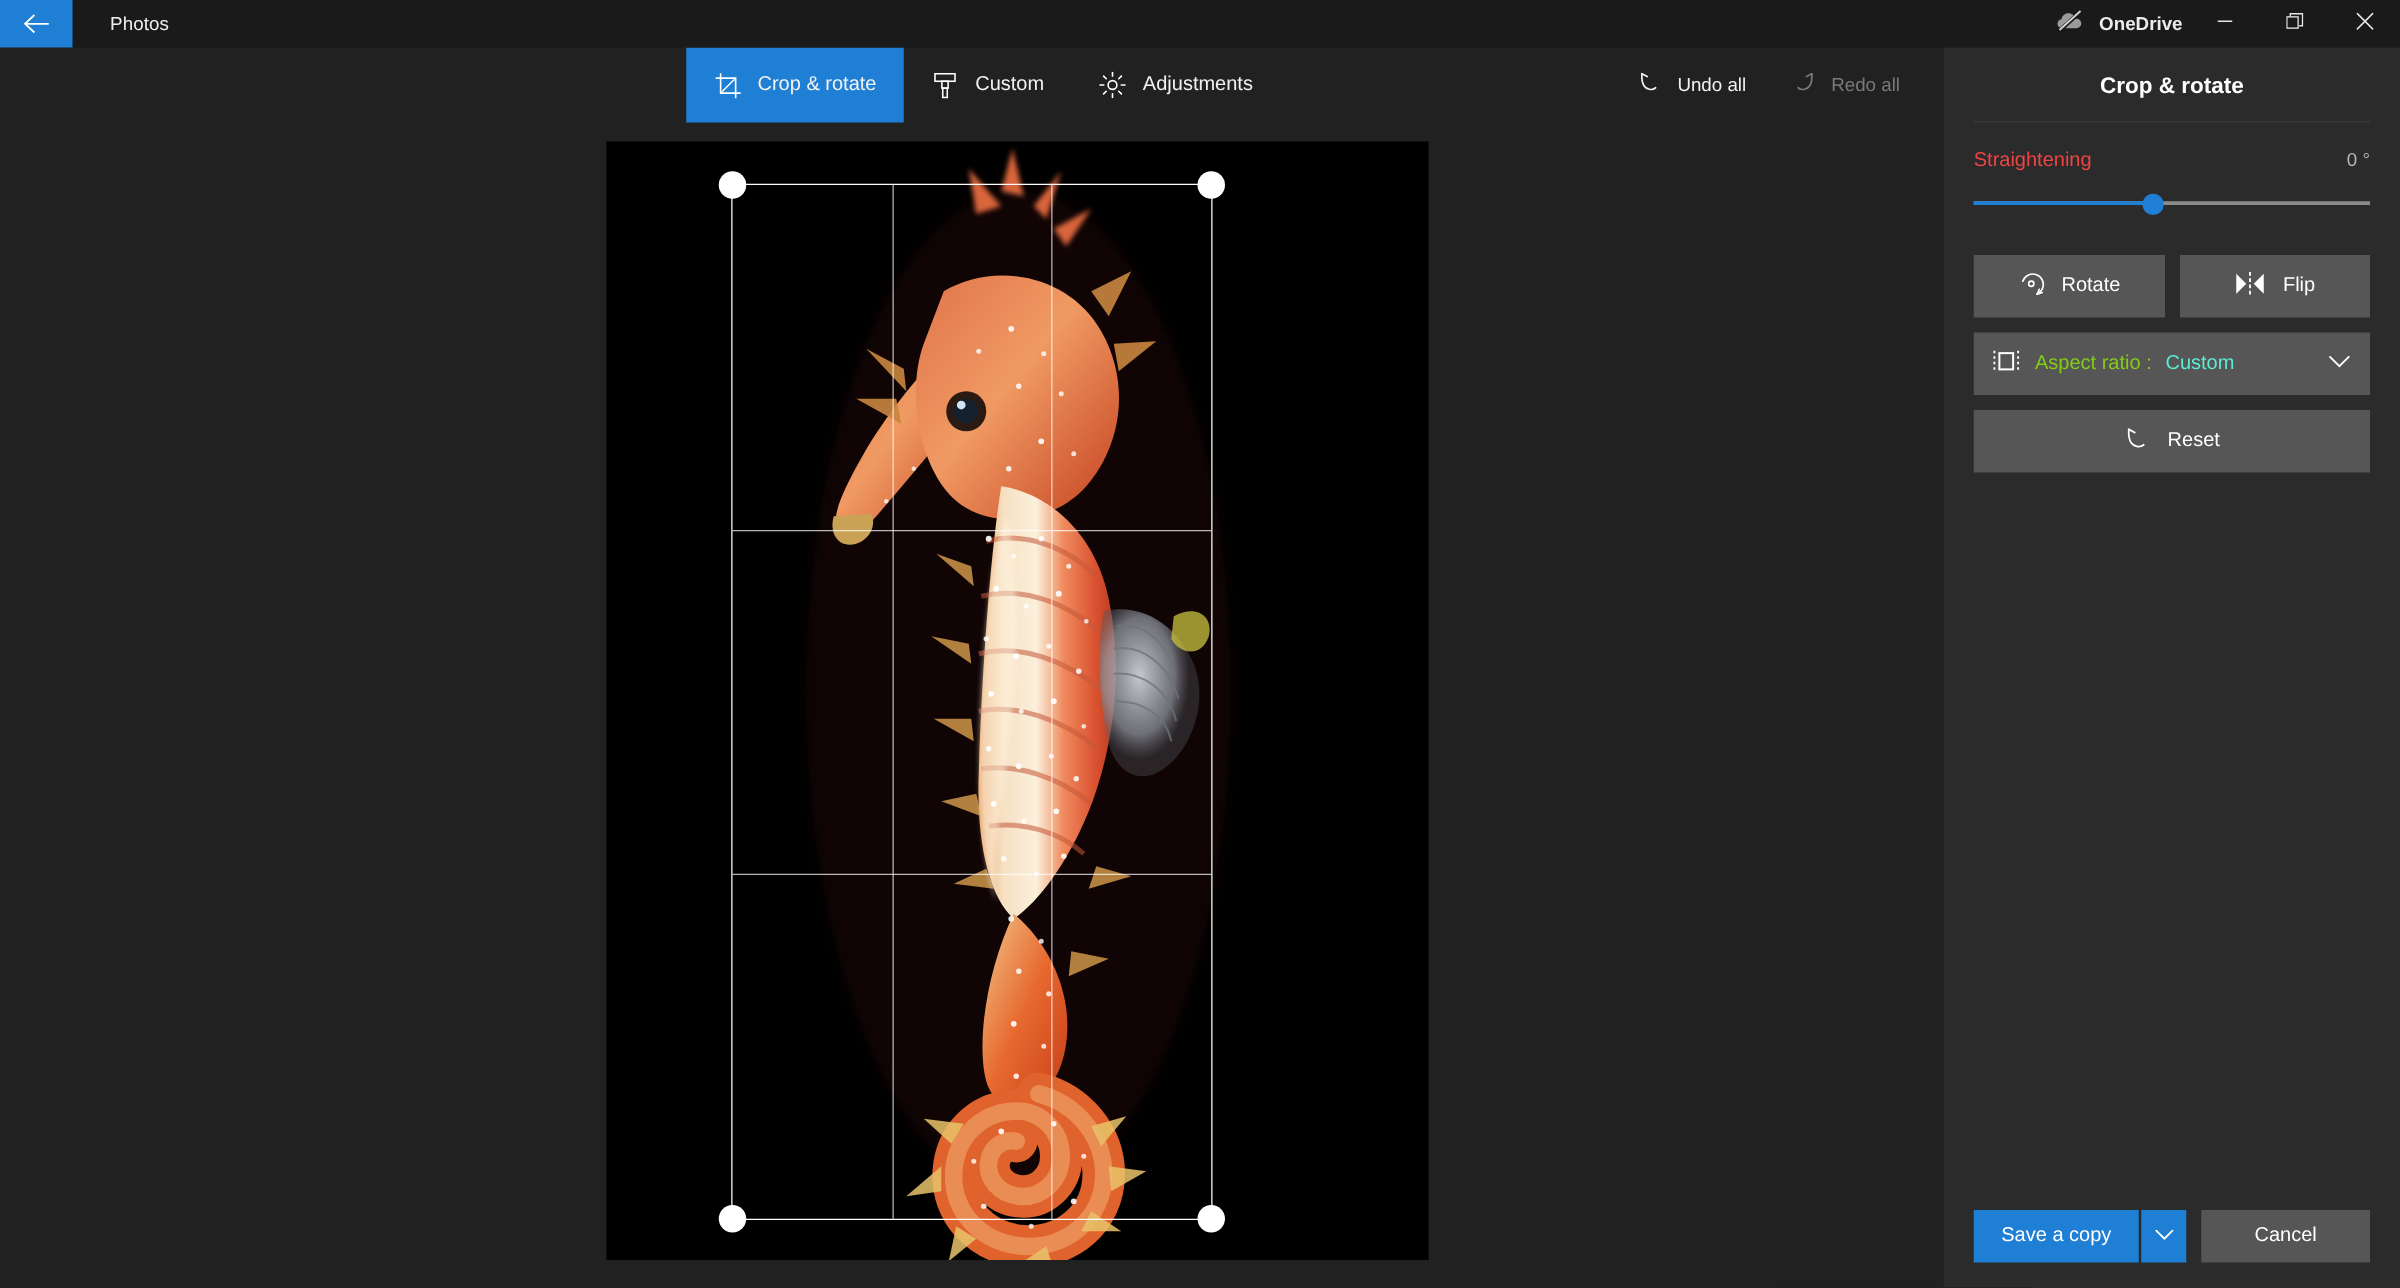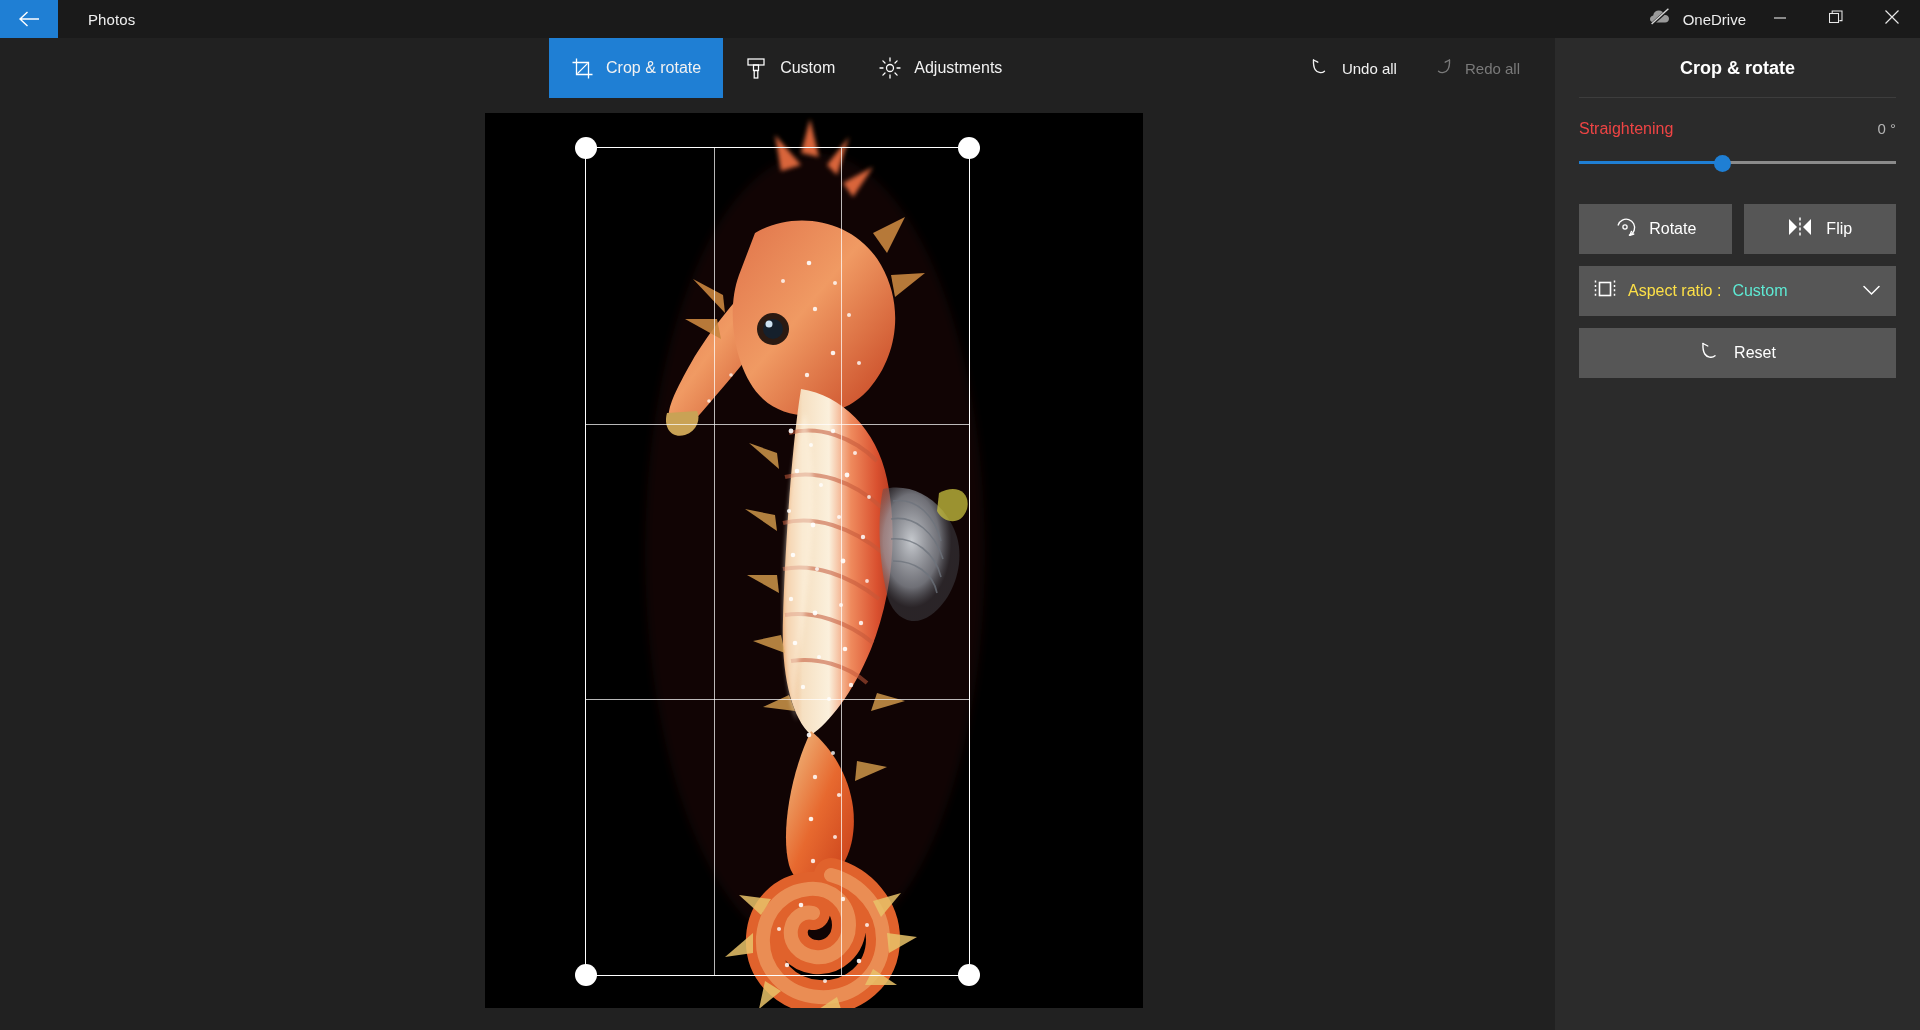--- a/index.html
+++ b/index.html
@@ -26,21 +26,21 @@
   .back-btn svg { display: block; }
   .app-title {
     display: flex; align-items: center; padding-left: 30px;
     font-size: 15px; color: #f0f0f0; font-weight: 400; letter-spacing: .1px;
   }
   .titlebar-spacer { flex: 1 1 auto; }
   .onedrive-group {
     display: flex; align-items: center; gap: 10px;
     padding-left: 10px; padding-right: 6px; cursor: pointer;
   }
-  .onedrive-label { font-size: 15px; color: #ececec; }
+  .onedrive-label { font-size: 15px; color: #ececec; font-weight: bold; }
   .win-btns { display: flex; align-items: stretch; }
   .win-btn {
     width: 56px; height: 38px; display: flex; align-items: center;
     justify-content: center; cursor: pointer;
   }
 
   
   .toolbar {
     position: absolute; left: 0; top: 38px; width: 1556px; height: 60px;
     display: flex; align-items: stretch; z-index: 20;
@@ -124,21 +124,21 @@
   }
   .btn-row { display: flex; gap: 12px; margin-top: 26px; }
   .pbtn {
     flex: 1 1 0; height: 50px; background: #565656; color: #fff;
     display: flex; align-items: center; justify-content: center; gap: 13px;
     font-size: 16px; cursor: pointer; border: none;
     font-family: "Liberation Sans", sans-serif;
   }
   .pbtn.wide { width: 100%; margin-top: 12px; }
   .pbtn.aspect { justify-content: flex-start; padding: 0 14px; position: relative; }
-  .aspect-text { font-size: 16px; color: #fde047; }
+  .aspect-text { font-size: 16px; color: #84cc16; }
   .aspect-value { font-size: 16px; color: #5eead4; }
   .aspect-chev { position: absolute; right: 16px; top: 50%; transform: translateY(-50%); }
 
   .footer {
     position: absolute; left: 24px; right: 24px; bottom: 20px;
     display: flex; align-items: stretch; gap: 12px;
   }
   .save-split { display: flex; align-items: stretch; }
   .save-main {
     background: #1f7fd4; color: #fff; font-size: 16px;
@@ -531,15 +531,28 @@
         <span>
           <svg width="22" height="22" viewBox="0 0 22 22">
             <path d="M4 3.5 C4 3.5 3.6 10.6 5.8 14 C7.8 17.1 12.8 18.6 16 15.8" fill="none" stroke="#fff" stroke-width="1.4" stroke-linecap="round"></path>
             <path d="M4 3.5 L8.8 6" fill="none" stroke="#fff" stroke-width="1.4" stroke-linecap="round"></path>
           </svg>
         </span>
         <span>Reset</span>
       </button>
     </div>
 
+    <div class="footer">
+      <div class="save-split">
+        <button class="save-main">Save a copy</button>
+        <div class="save-chev">
+          <span>
+            <svg width="15" height="10" viewBox="0 0 15 10">
+              <path d="M1 1.5 L7.5 8 L14 1.5" fill="none" stroke="#fff" stroke-width="1.5" stroke-linecap="round"></path>
+            </svg>
+          </span>
+        </div>
+      </div>
+      <button class="cancel-btn">Cancel</button>
+    </div>
   </div>
 
 </div>
 
 </body></html>

